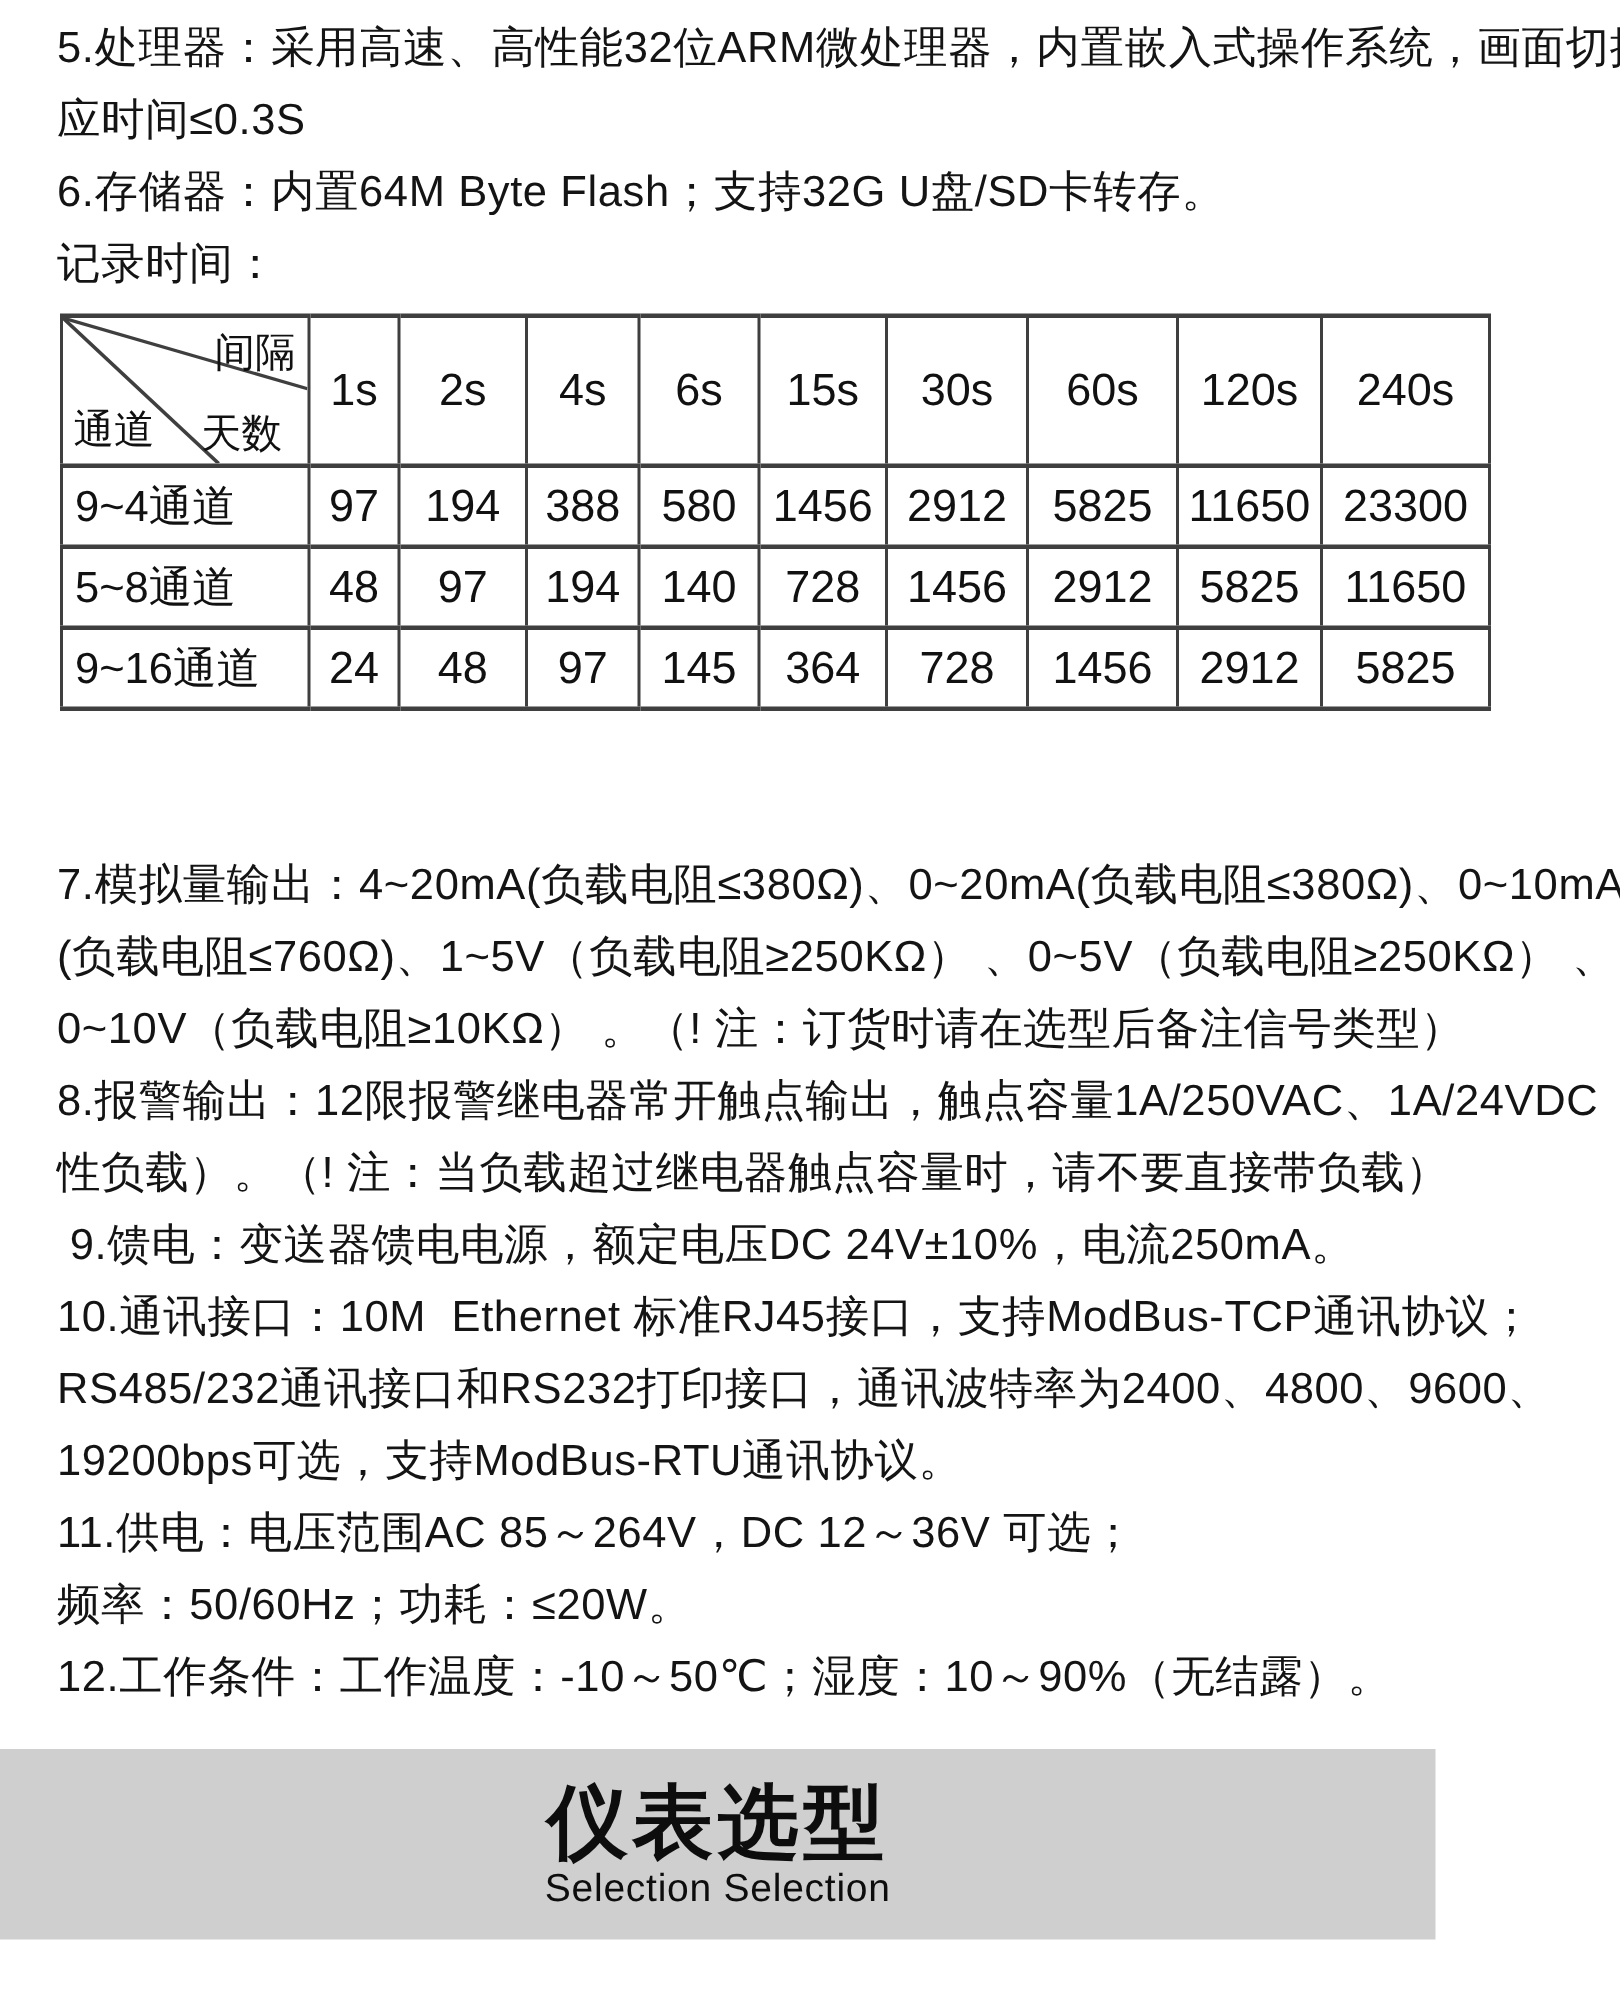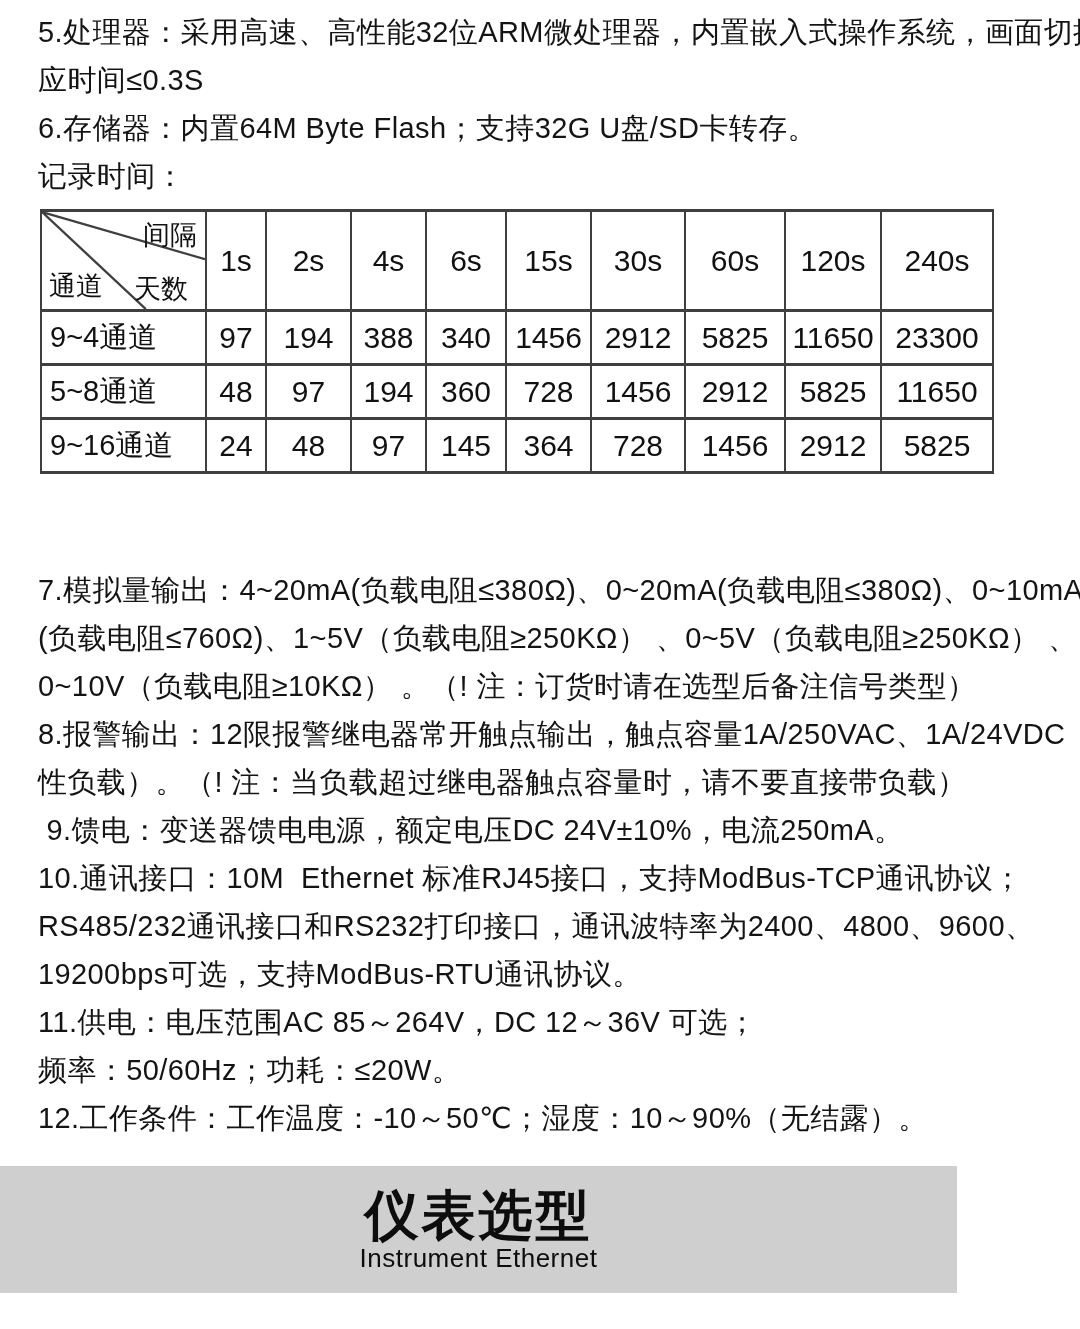--- a/index.html
+++ b/index.html
@@ -84,33 +84,33 @@
     <td>30s</td>
     <td>60s</td>
     <td>120s</td>
     <td>240s</td>
   </tr>
   <tr>
     <td class="rowlabel">9~4通道</td>
     <td>97</td>
     <td>194</td>
     <td>388</td>
-    <td>340</td>
+    <td>580</td>
     <td>1456</td>
     <td>2912</td>
     <td>5825</td>
     <td>11650</td>
     <td>23300</td>
   </tr>
   <tr>
     <td class="rowlabel">5~8通道</td>
     <td>48</td>
     <td>97</td>
     <td>194</td>
-    <td>360</td>
+    <td>140</td>
     <td>728</td>
     <td>1456</td>
     <td>2912</td>
     <td>5825</td>
     <td>11650</td>
   </tr>
   <tr>
     <td class="rowlabel">9~16通道</td>
     <td>24</td>
     <td>48</td>
@@ -135,14 +135,14 @@
   <div class="line">10.通讯接口：10M  Ethernet 标准RJ45接口，支持ModBus-TCP通讯协议；</div>
   <div class="line">RS485/232通讯接口和RS232打印接口，通讯波特率为2400、4800、9600、</div>
   <div class="line">19200bps可选，支持ModBus-RTU通讯协议。</div>
   <div class="line">11.供电：电压范围AC 85～264V，DC 12～36V 可选；</div>
   <div class="line">频率：50/60Hz；功耗：≤20W。</div>
   <div class="line">12.工作条件：工作温度：-10～50℃；湿度：10～90%（无结露）。</div>
 </div>
 
 <div id="banner">
   <div id="banner-title">仪表选型</div>
-  <div id="banner-sub">Instrument Ethernet</div>
+  <div id="banner-sub">Selection Selection</div>
 </div>
 
 </body></html>

